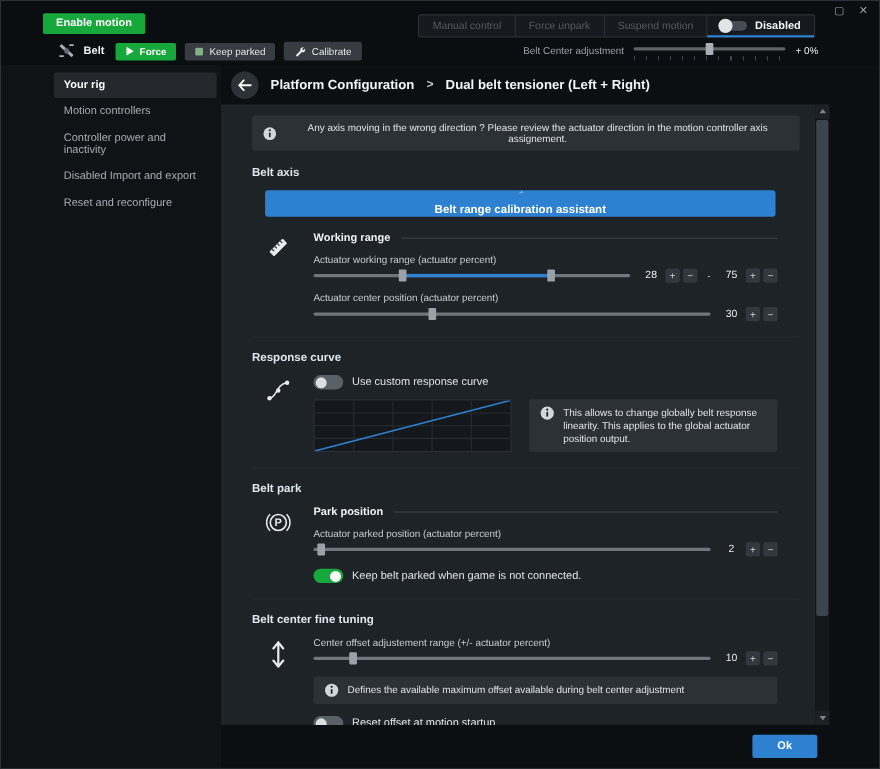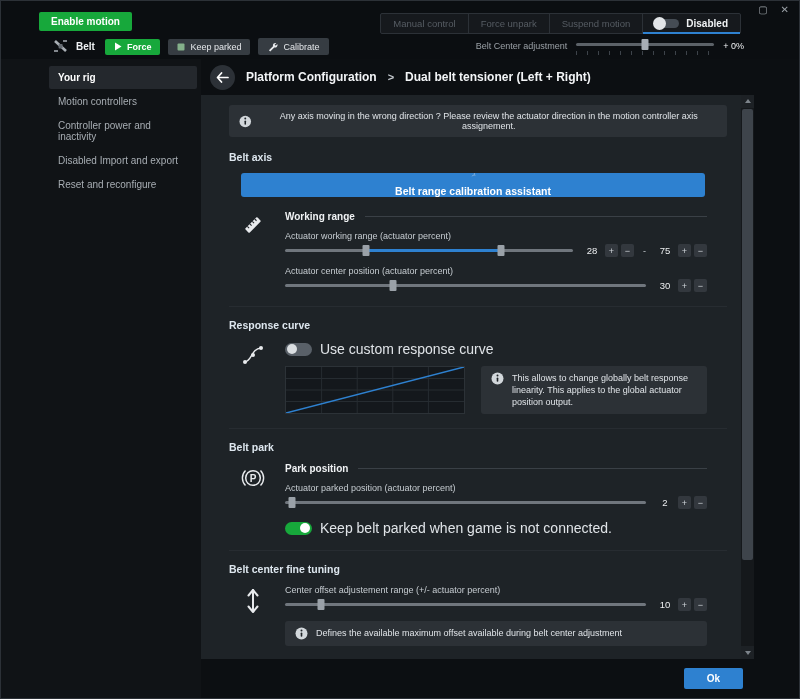--- a/index.html
+++ b/index.html
@@ -83,21 +83,21 @@
   .spinner { display:flex; align-items:center; gap:3px; }
   .spinner .val { font-size:9.5px; color:#eceef0; min-width:20px; text-align:center; }
   .spin-btn { width:13px; height:13px; background:#33383e; color:#cfd4d9; font-size:9px; line-height:12px;
               text-align:center; border-radius:2px; border:none; padding:0; cursor:pointer; }
 
   .toggle-row { display:flex; align-items:center; gap:8px; margin-top:11px; }
   .toggle { width:27px; height:13px; border-radius:7px; background:#596068; position:relative; flex-shrink:0; cursor:pointer; }
   .toggle .dot { position:absolute; top:1.5px; left:2px; width:10px; height:10px; border-radius:50%; background:#dbdfe2; }
   .toggle.on { background:#17a83b; }
   .toggle.on .dot { left:auto; right:2px; background:#fff; }
-  .toggle-label { font-size:14px; color:#e0e4e8; }
+  .toggle-label { font-size:10px; color:#e0e4e8; }
 
   .curve-area { display:flex; gap:16px; margin-top:9px; align-items:center; }
   .chart { width:180px; height:48px; background:#14181c; border:1px solid #2c3237; flex-shrink:0; }
   .chip.narrow { max-width:248px; }
 
   
   .scrollbar { position:absolute; top:36px; left:540px; width:13px; bottom:39px; background:#15181b; }
   .sb-arrow { position:absolute; left:0; width:13px; height:13px; background:#1d2125; cursor:pointer; }
   .sb-arrow.up { top:0; } .sb-arrow.down { bottom:0; }
   .sb-arrow i { position:absolute; left:3.5px; border-left:3px solid transparent; border-right:3px solid transparent; }

